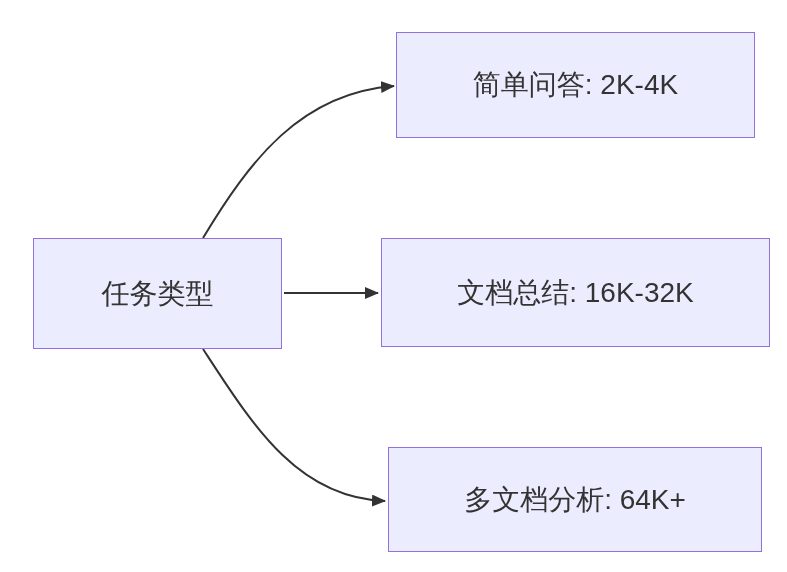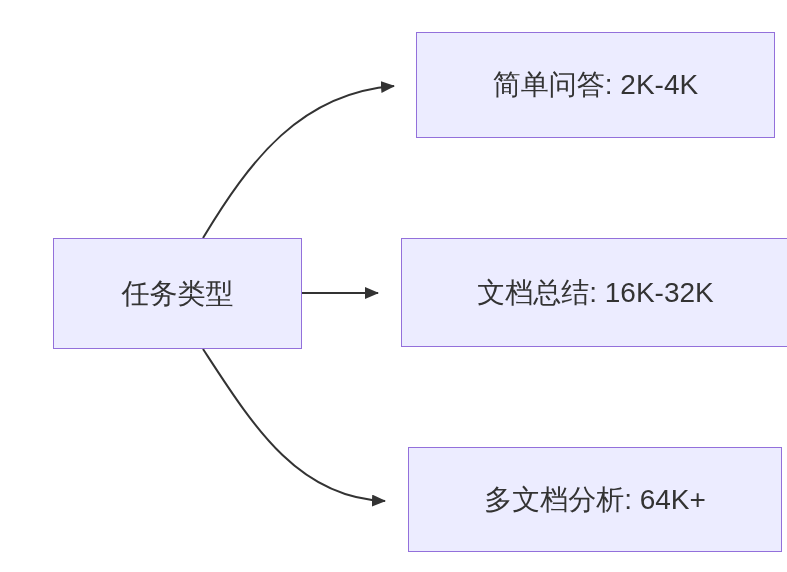--- a/index.html
+++ b/index.html
@@ -29,21 +29,20 @@
     background: #ECECFF;
     border: 1.5px solid #9370DB;
     display: flex;
     align-items: center;
     justify-content: center;
     color: #333333;
     font-size: 28px;
     line-height: 1.2;
     text-align: center;
     white-space: nowrap;
-    margin-left: 20px;
   }
   .node-root   { left: 33px;  top: 238px; width: 249px; height: 111px; align-items: center; }
   .node-top    { left: 396px; top: 32px;  width: 359px; height: 106px; }
   .node-middle { left: 381px; top: 238px; width: 389px; height: 109px; text-align: center; }
   .node-bottom { left: 388px; top: 447px; width: 374px; height: 105px; }
 </style>
 </head>
 <body>
 
 <div class="canvas">

